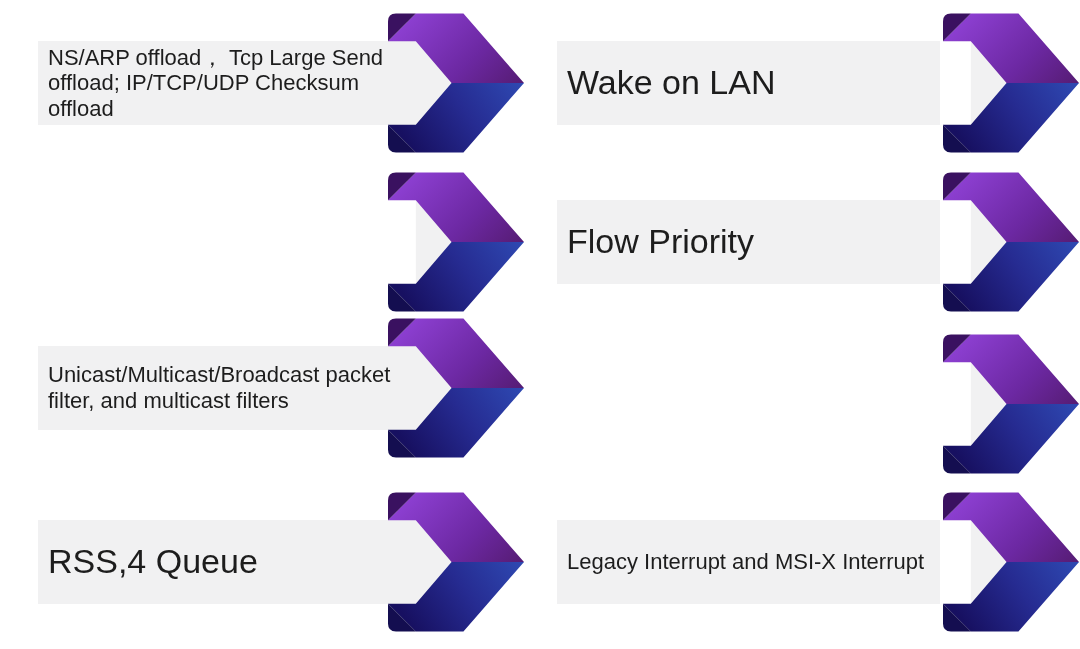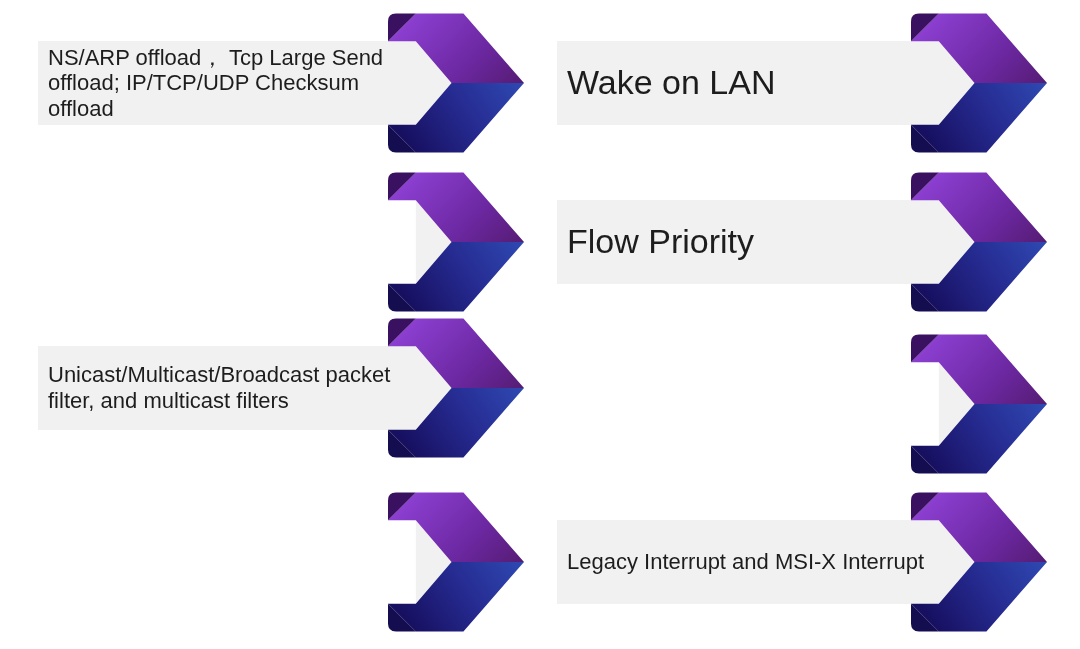--- a/index.html
+++ b/index.html
@@ -5,21 +5,21 @@
   html, body { margin: 0; padding: 0; }
   body {
     width: 1080px; height: 649px;
     background: #ffffff;
     position: relative;
     overflow: hidden;
     font-family: "Liberation Sans", "DejaVu Sans", sans-serif;
   }
   .item { position: absolute; height: 140px; }
   .item.col-l { left: 38px;  width: 487px; }
-  .item.col-r { left: 557px; width: 491px; }
+  .item.col-r { left: 557px; width: 491px; padding-left: 32px; }
   .bar {
     position: absolute; left: 0; top: 28px; height: 84px;
     background: #f1f1f2;
     display: flex; align-items: center;
   }
   .col-l .bar { width: 378px; }
   .col-r .bar { width: 383px; }
   .label {
     color: #1d1d1d;
     padding-left: 10px; padding-right: 2px;
@@ -117,20 +117,23 @@
   <svg class="chevron" viewBox="0 0 138 140">
     <path d="M28,28 L64,70 L28,112 Z" fill="#f1f1f2"></path>
     <path d="M28,0 L76,0 L137,70 L64,70 L28,28 L0,28 Z" fill="url(#gradPurple)"></path>
     <path d="M28,140 L76,140 L137,70 L64,70 L28,112 L0,112 Z" fill="url(#gradBlue)"></path>
     <path d="M0,28 L0,8 Q0,0 8,0 L28,0 Z" fill="#3a1160"></path>
     <path d="M0,112 L0,132 Q0,140 8,140 L28,140 Z" fill="#140e50"></path>
   </svg>
 </div>
 
 <div class="item col-l" style="top:492px">
+  <div class="bar">
+    <div class="label large">RSS,4 Queue</div>
+  </div>
   <svg class="chevron" viewBox="0 0 138 140">
     <path d="M28,28 L64,70 L28,112 Z" fill="#f1f1f2"></path>
     <path d="M28,0 L76,0 L137,70 L64,70 L28,28 L0,28 Z" fill="url(#gradPurple)"></path>
     <path d="M28,140 L76,140 L137,70 L64,70 L28,112 L0,112 Z" fill="url(#gradBlue)"></path>
     <path d="M0,28 L0,8 Q0,0 8,0 L28,0 Z" fill="#3a1160"></path>
     <path d="M0,112 L0,132 Q0,140 8,140 L28,140 Z" fill="#140e50"></path>
   </svg>
 </div>
 
 <div class="item col-r" style="top:492px">

